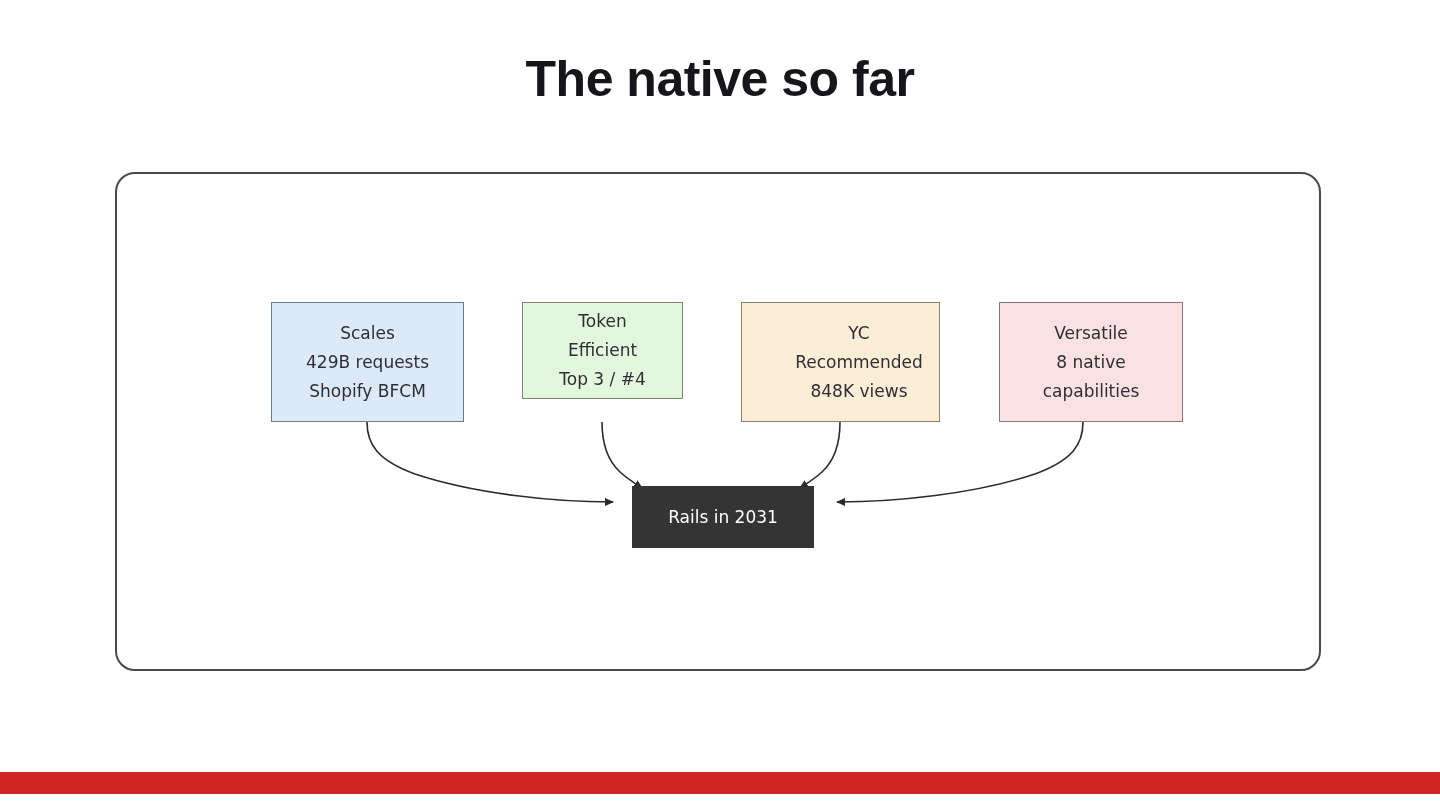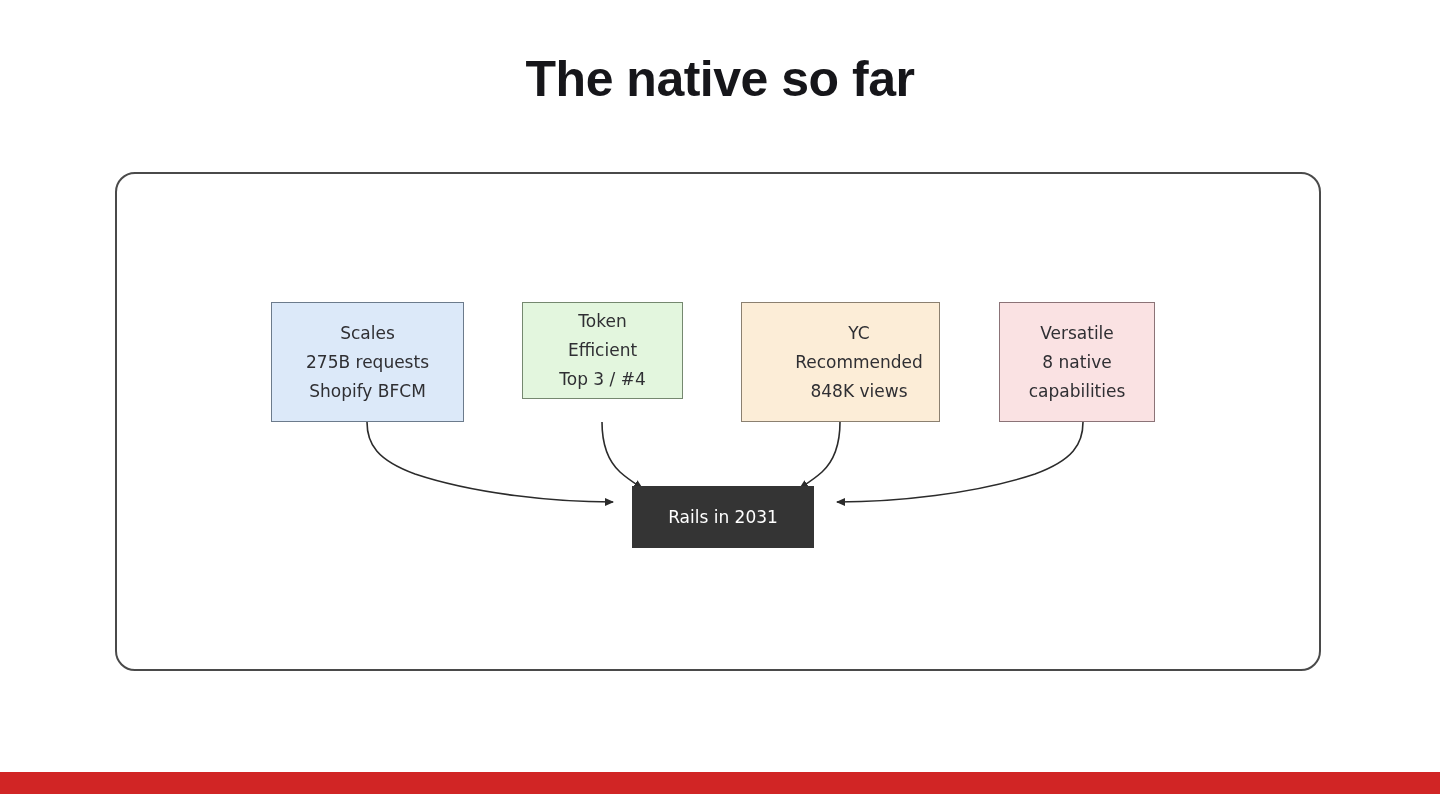--- a/index.html
+++ b/index.html
@@ -66,21 +66,21 @@
     font-size: 17px;
     color: #2f2f33;
     line-height: 29px;
     text-align: center;
   }
   .node .line { display: block; white-space: nowrap; }
 
   .node-scales    { left: 271px; top: 302px; width: 193px; height: 120px; background: #dce9f9; border-color: #6c7b8c; }
   .node-token     { left: 522px; top: 302px; width: 161px; height: 97px; background: #e3f6de; border-color: #75886f; }
   .node-yc        { left: 741px; top: 302px; width: 199px; height: 120px; background: #fcedd7; border-color: #8b8070; padding-left: 37px; }
-  .node-versatile { left: 999px; top: 302px; width: 156px; height: 120px; background: #fae2e3; border-color: #8b7377; }
+  .node-versatile { left: 999px; top: 302px; width: 184px; height: 120px; background: #fae2e3; border-color: #8b7377; }
 
   
   .node-target {
     position: absolute;
     left: 632px;
     top: 486px;
     width: 180px;
     height: 60px;
     background: #343434;
     border: 1.4px solid #343434;
@@ -121,21 +121,21 @@
 
   <path d="M 487,250 C 487,272 492,288 505,300 C 514,308 521,312 527,316" fill="none" stroke="#2b2b2b" stroke-width="1.6" marker-end="url(#arrowhead)"></path>
 
   <path d="M 725,250 C 725,272 720,288 707,300 C 698,308 691,312 685,316" fill="none" stroke="#2b2b2b" stroke-width="1.6" marker-end="url(#arrowhead)"></path>
 
   <path d="M 968,250 C 968,272 958,288 920,302 C 860,322 780,330 722,330" fill="none" stroke="#2b2b2b" stroke-width="1.6" marker-end="url(#arrowhead)"></path>
 </svg>
 
 <div class="node node-scales">
   <span class="line">Scales</span>
-  <span class="line">275B requests</span>
+  <span class="line">429B requests</span>
   <span class="line">Shopify BFCM</span>
 </div>
 
 <div class="node node-token">
   <span class="line">Token</span>
   <span class="line">Efficient</span>
   <span class="line">Top 3 / #4</span>
 </div>
 
 <div class="node node-yc">

